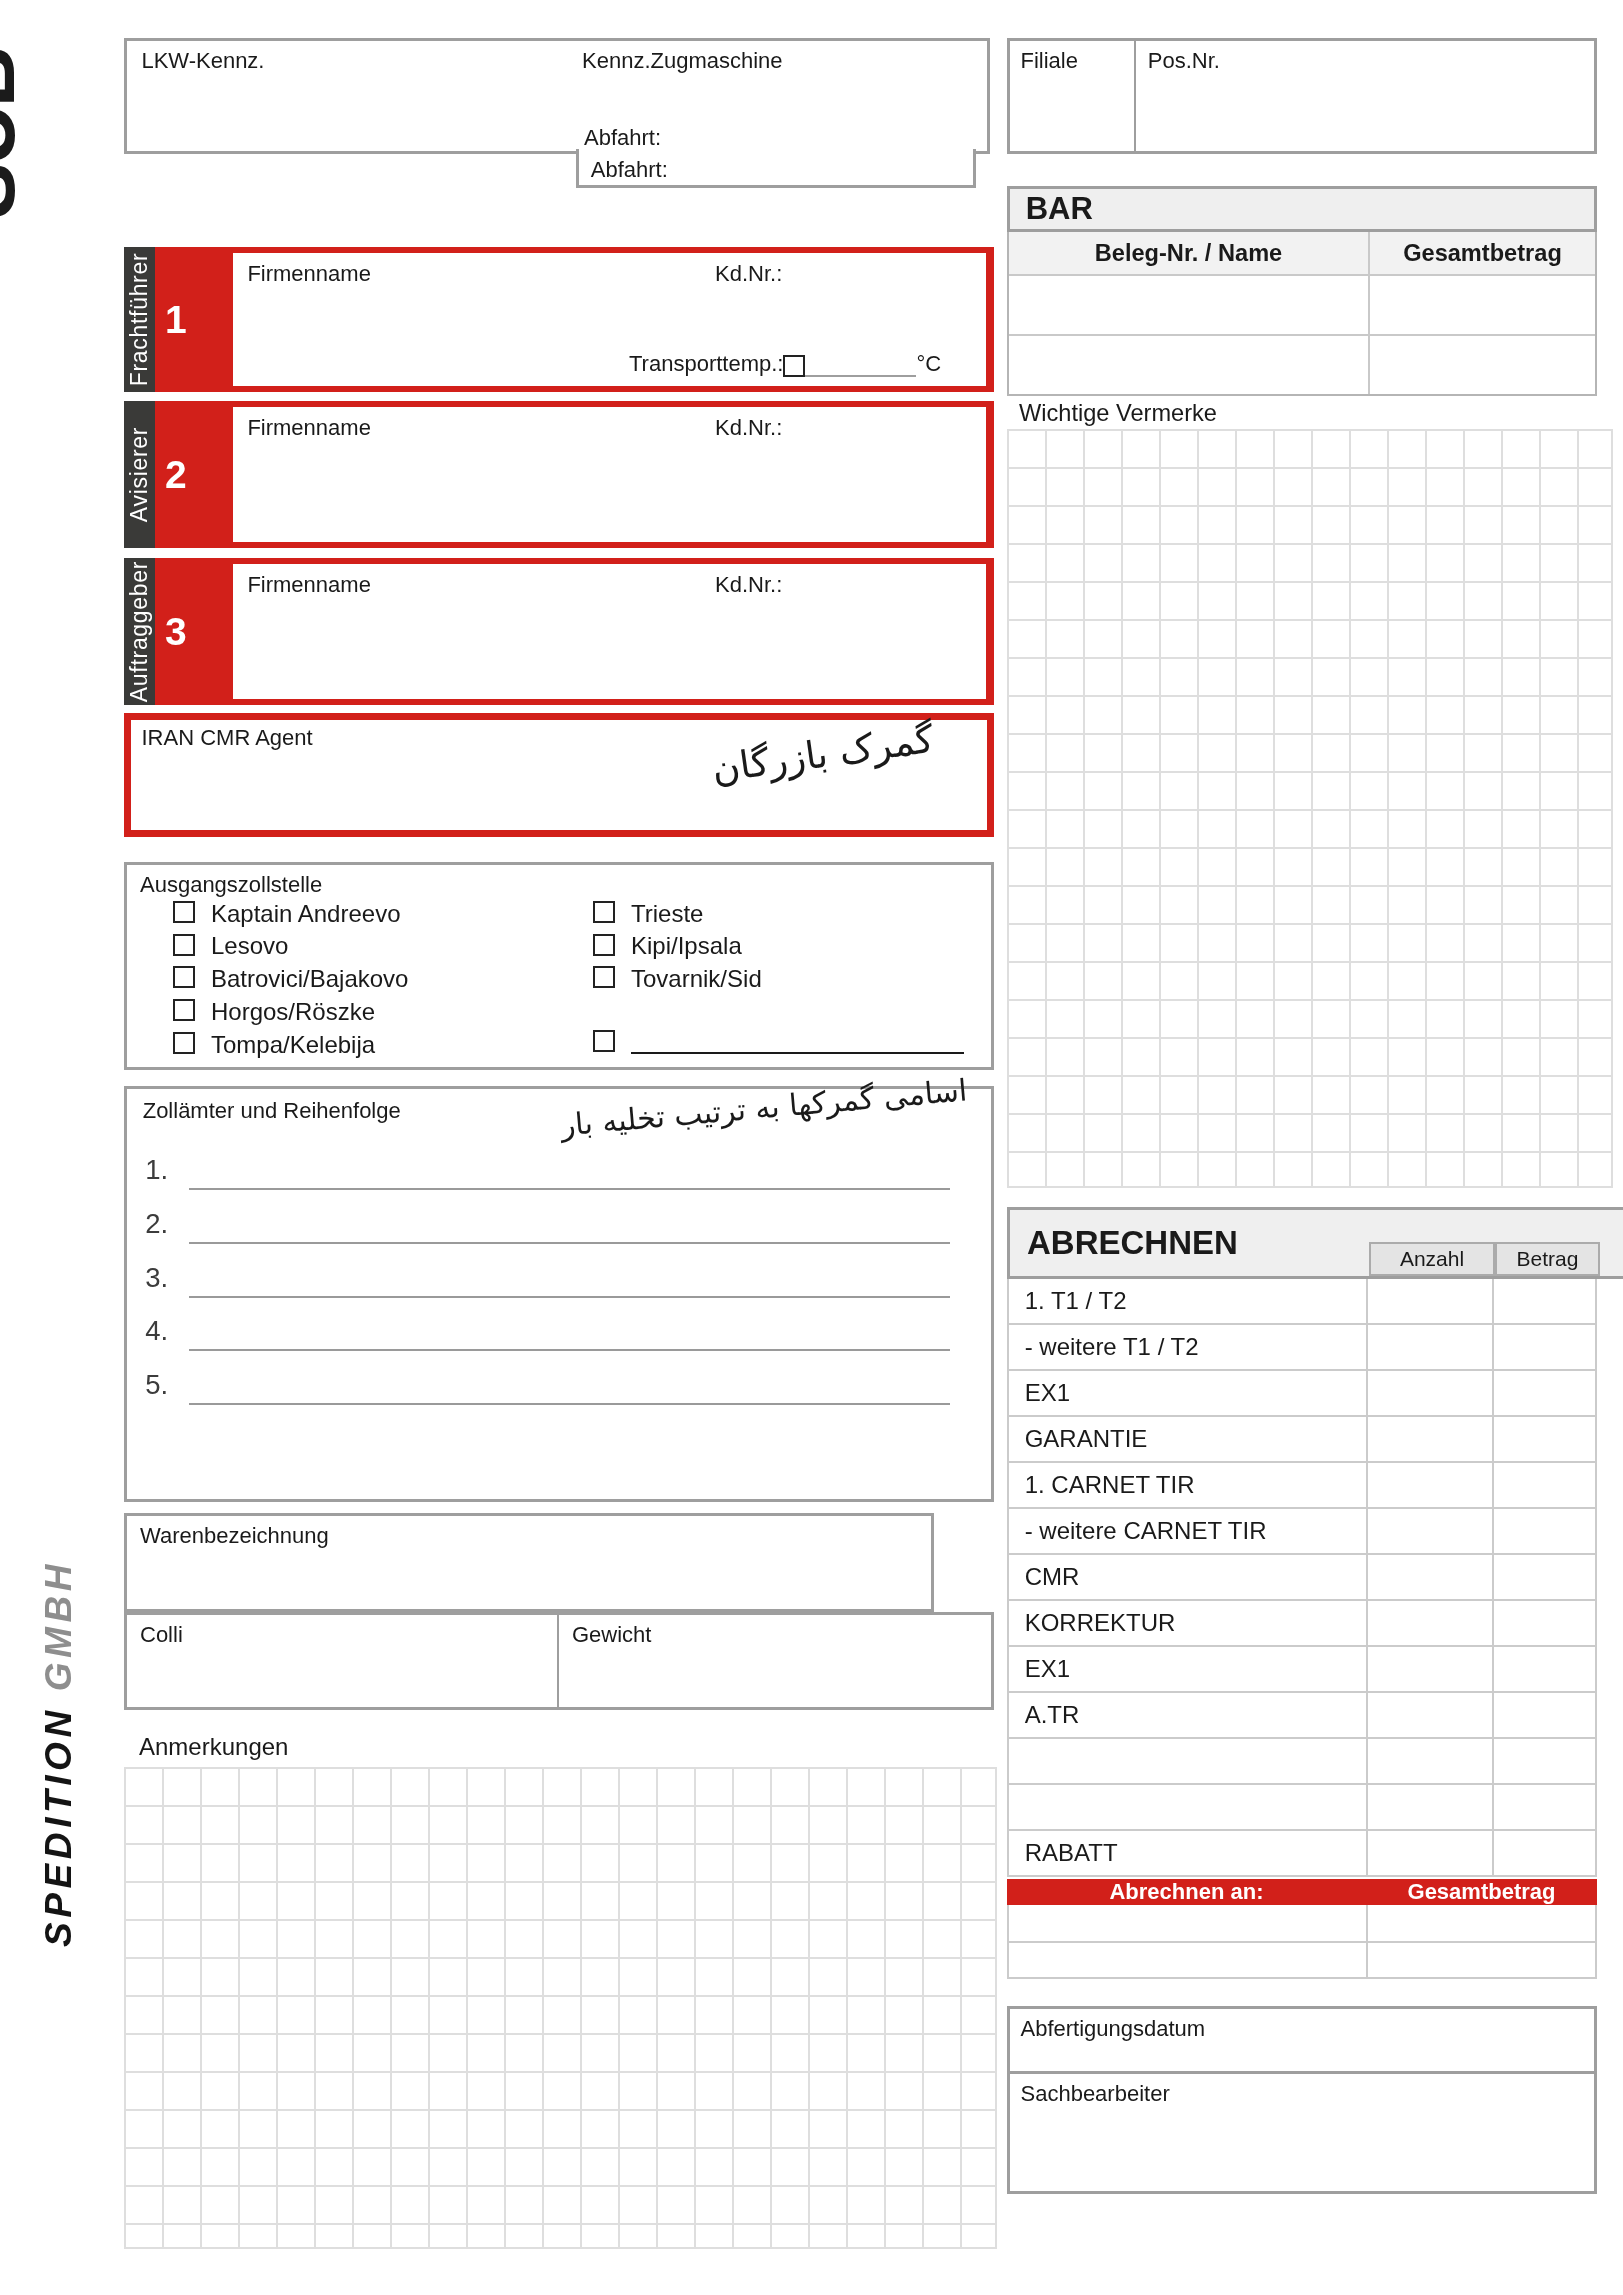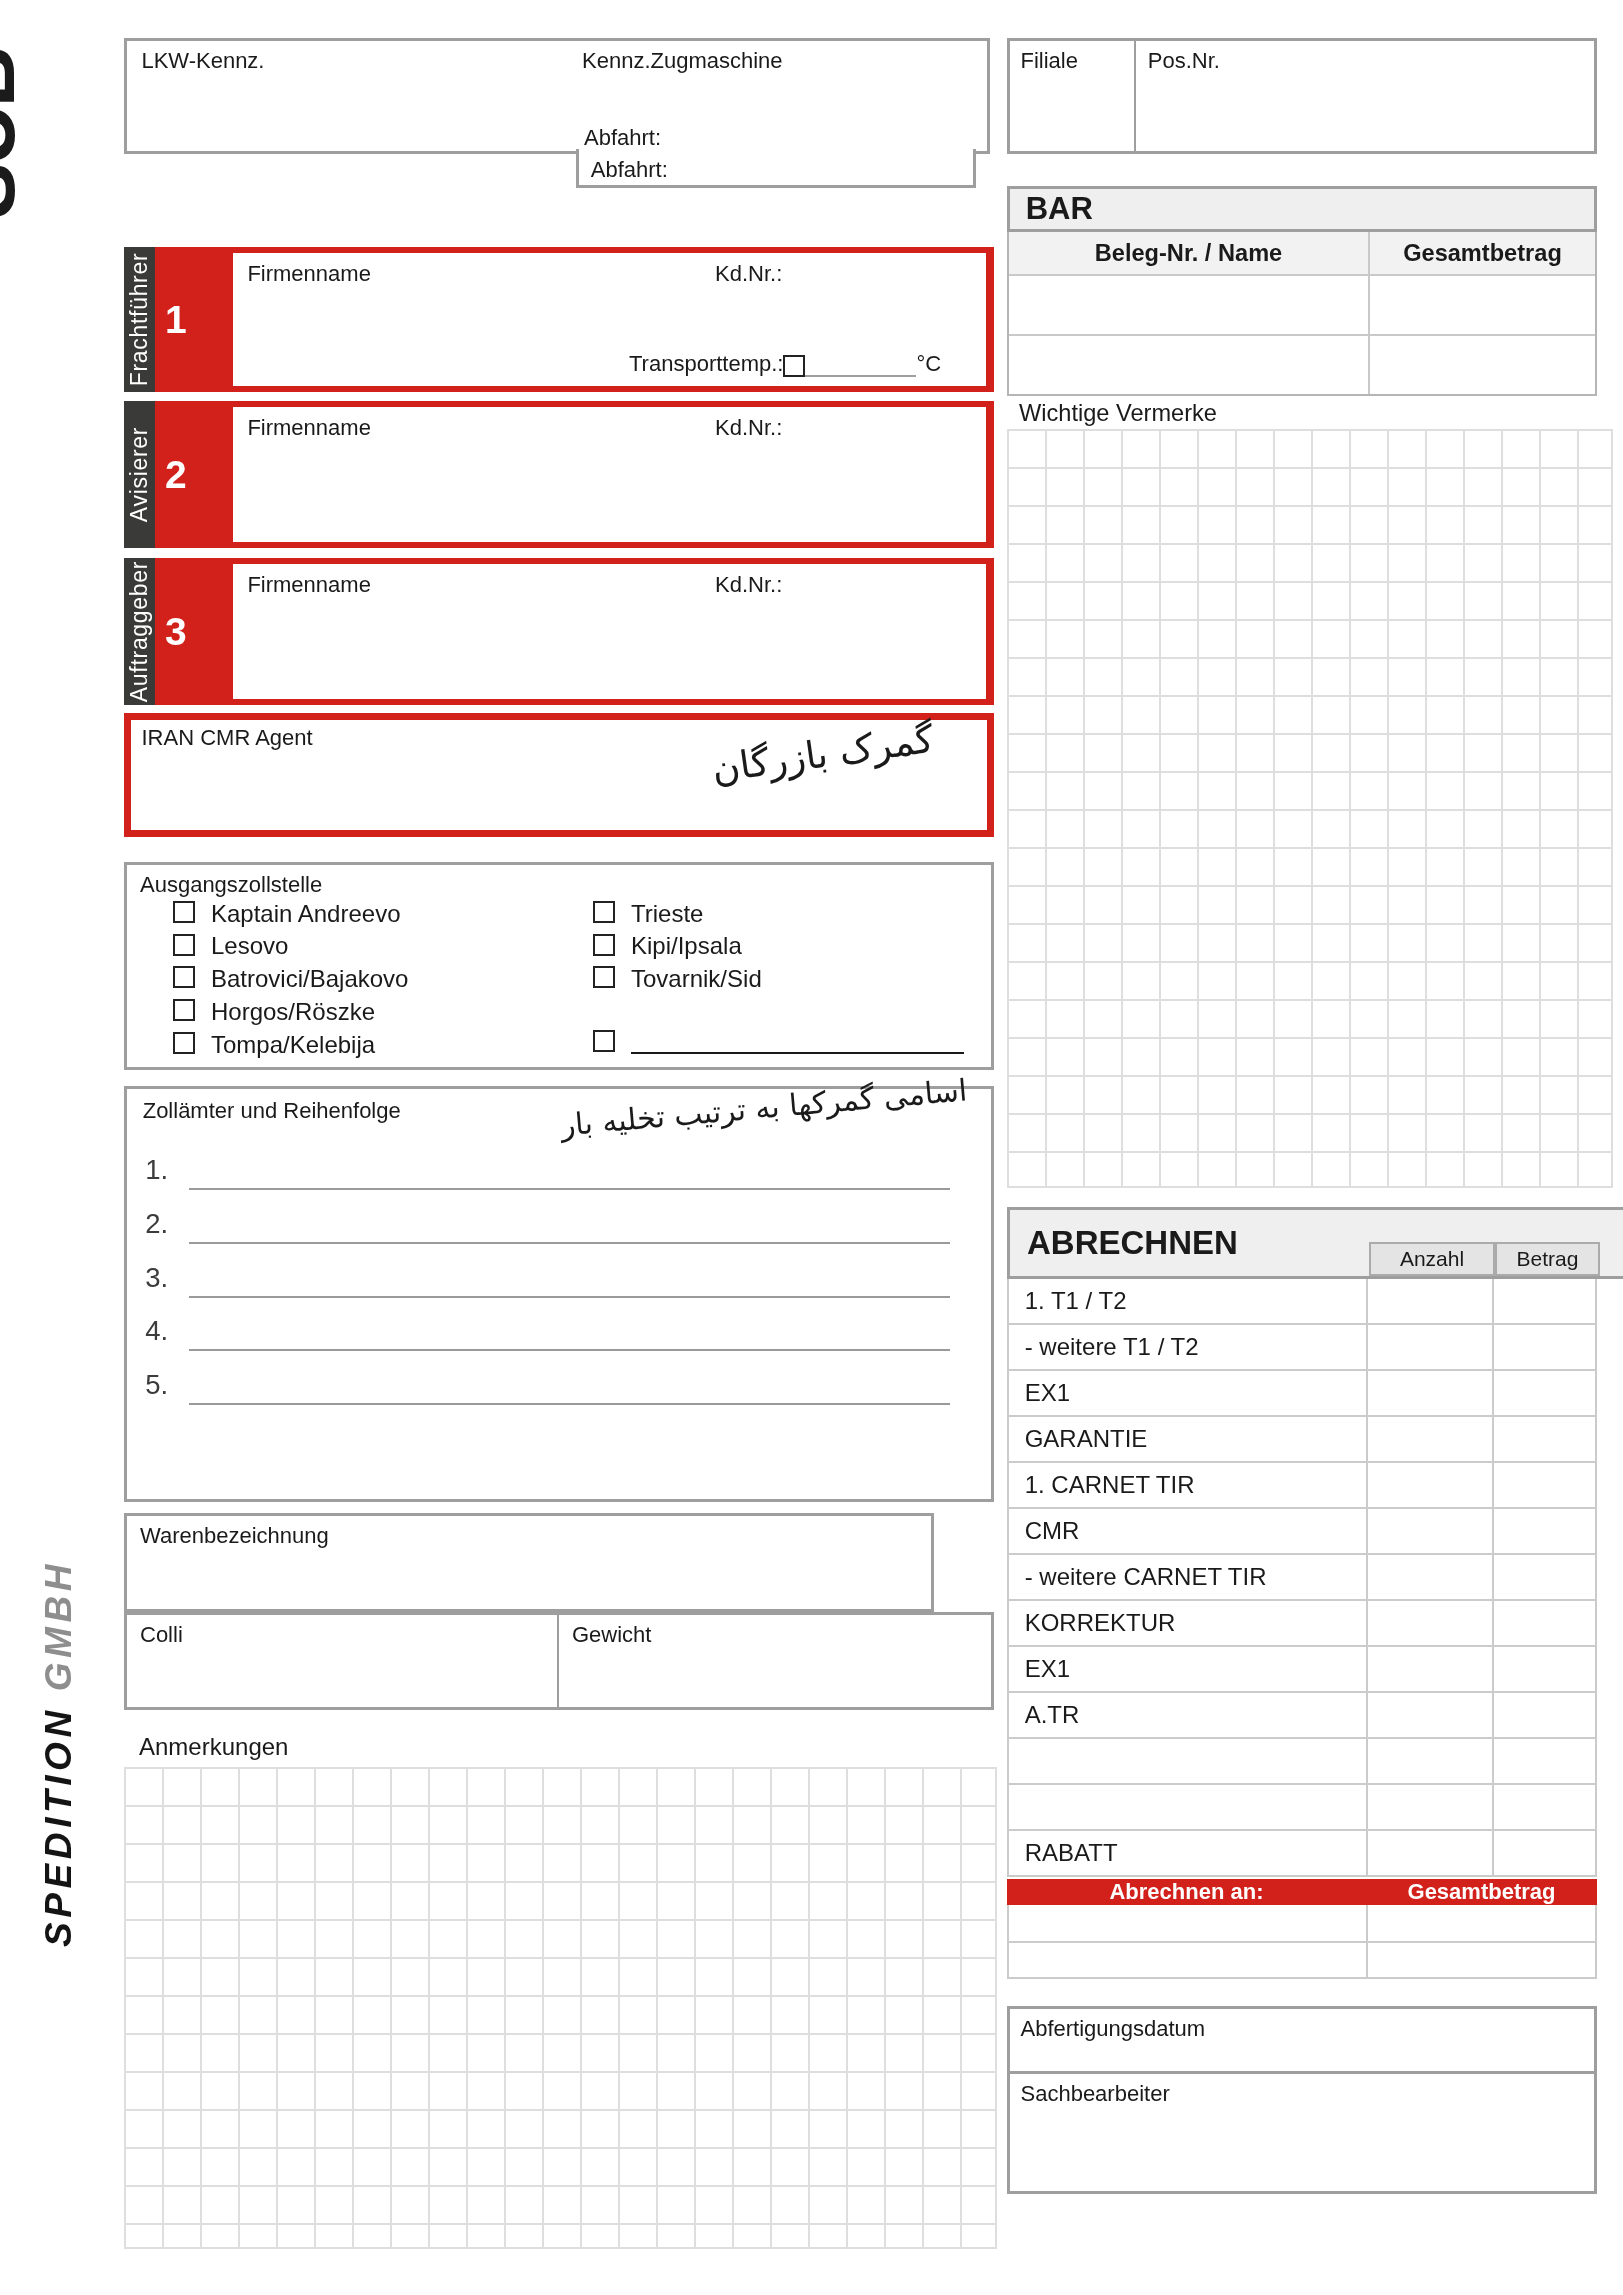--- a/index.html
+++ b/index.html
@@ -278,26 +278,26 @@
         <div class="al">GARANTIE</div>
         <div class="aa"></div>
         <div class="ab2"></div>
       </div>
     <div class="arow">
         <div class="al">1. CARNET TIR</div>
         <div class="aa"></div>
         <div class="ab2"></div>
       </div>
     <div class="arow">
+        <div class="al">- weitere CARNET TIR</div>
+        <div class="aa"></div>
+        <div class="ab2"></div>
+      </div>
+    <div class="arow">
         <div class="al">CMR</div>
-        <div class="aa"></div>
-        <div class="ab2"></div>
-      </div>
-    <div class="arow">
-        <div class="al">- weitere CARNET TIR</div>
         <div class="aa"></div>
         <div class="ab2"></div>
       </div>
     <div class="arow">
         <div class="al">KORREKTUR</div>
         <div class="aa"></div>
         <div class="ab2"></div>
       </div>
     <div class="arow">
         <div class="al">EX1</div>

